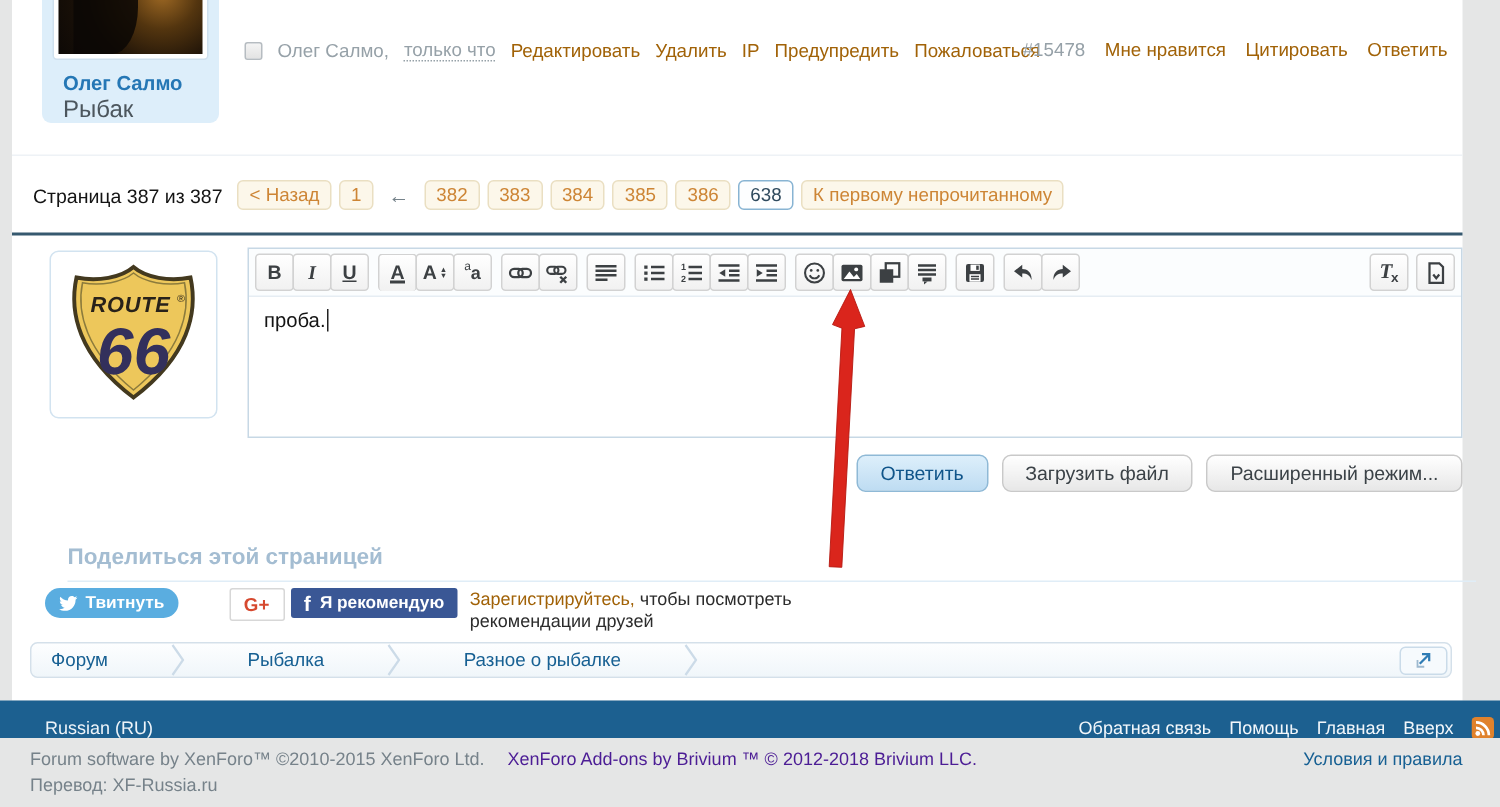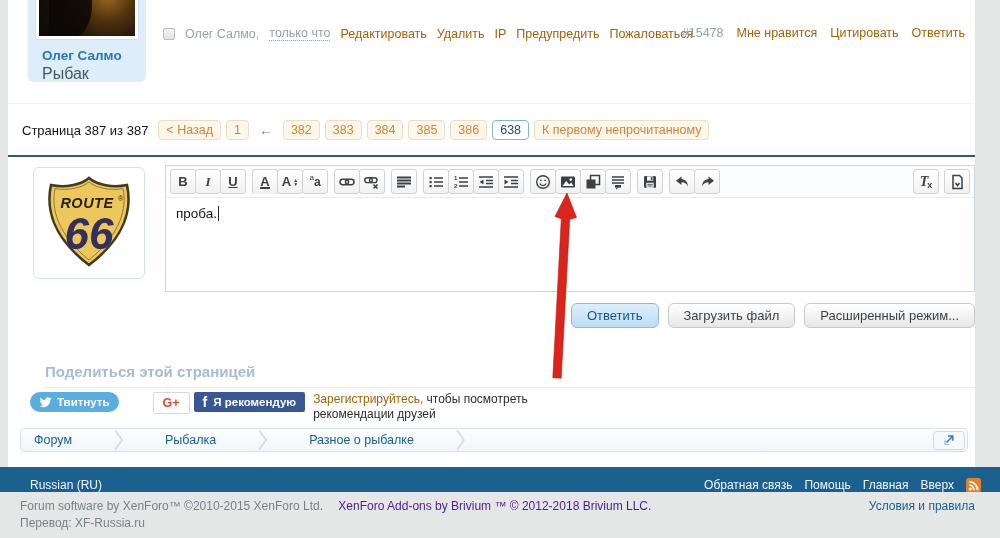--- a/index.html
+++ b/index.html
@@ -77,21 +77,21 @@
   .crumbs { position:absolute; left:12px; top:428px; width:948px; height:24px; border:1px solid #d4e0ea; border-radius:5px;
             background:linear-gradient(#fdfeff,#f0f6fa); display:flex; align-items:center; font-size:12.5px;gap:29px; }
   .crumb { padding:0 13px; color:#176093; cursor:pointer; }
   .crumb.bold { font-weight:normal; }
   .quicknav-btn { margin-left:auto; margin-right:2px; width:32px; height:19px; border:1px solid #cadbe9; border-radius:4px;
                   background:#f6fafd; display:flex; align-items:center; justify-content:center; cursor:pointer; }
 
   
   .footer-bar { position:absolute; left:0; top:467px; width:1000px; height:36px; background:#1c6090; display:flex; align-items:center; font-size:12px; }
   .footer-lang { margin-left:30px; color:#eef4f9; cursor:pointer; }
-  .footer-links { margin-left:auto; display:flex; gap:12px; margin-right:19px; align-items:center; }
+  .footer-links { margin-left:auto; display:flex; gap:12px; margin-right:4px; align-items:center; }
   .footer-links span { color:#f2f7fb; cursor:pointer; }
   .copyright { position:absolute; left:0; top:492px; width:1000px; height:46px; background:#e5e6e6; font-size:12px; }
   .cl1 { position:absolute; left:20px; top:7px; color:#76828a; }
   .cl1 .brivium { color:#4c1d95; margin-left:12px; }
   .terms { position:absolute; right:25px; top:7px; color:#176093; cursor:pointer; }
   .cl2 { position:absolute; left:20px; top:24px; color:#76828a; }
 
   .red-arrow-layer { position:absolute; left:0; top:0; pointer-events:none; }
   svg.icon { display:block; }
 </style>

